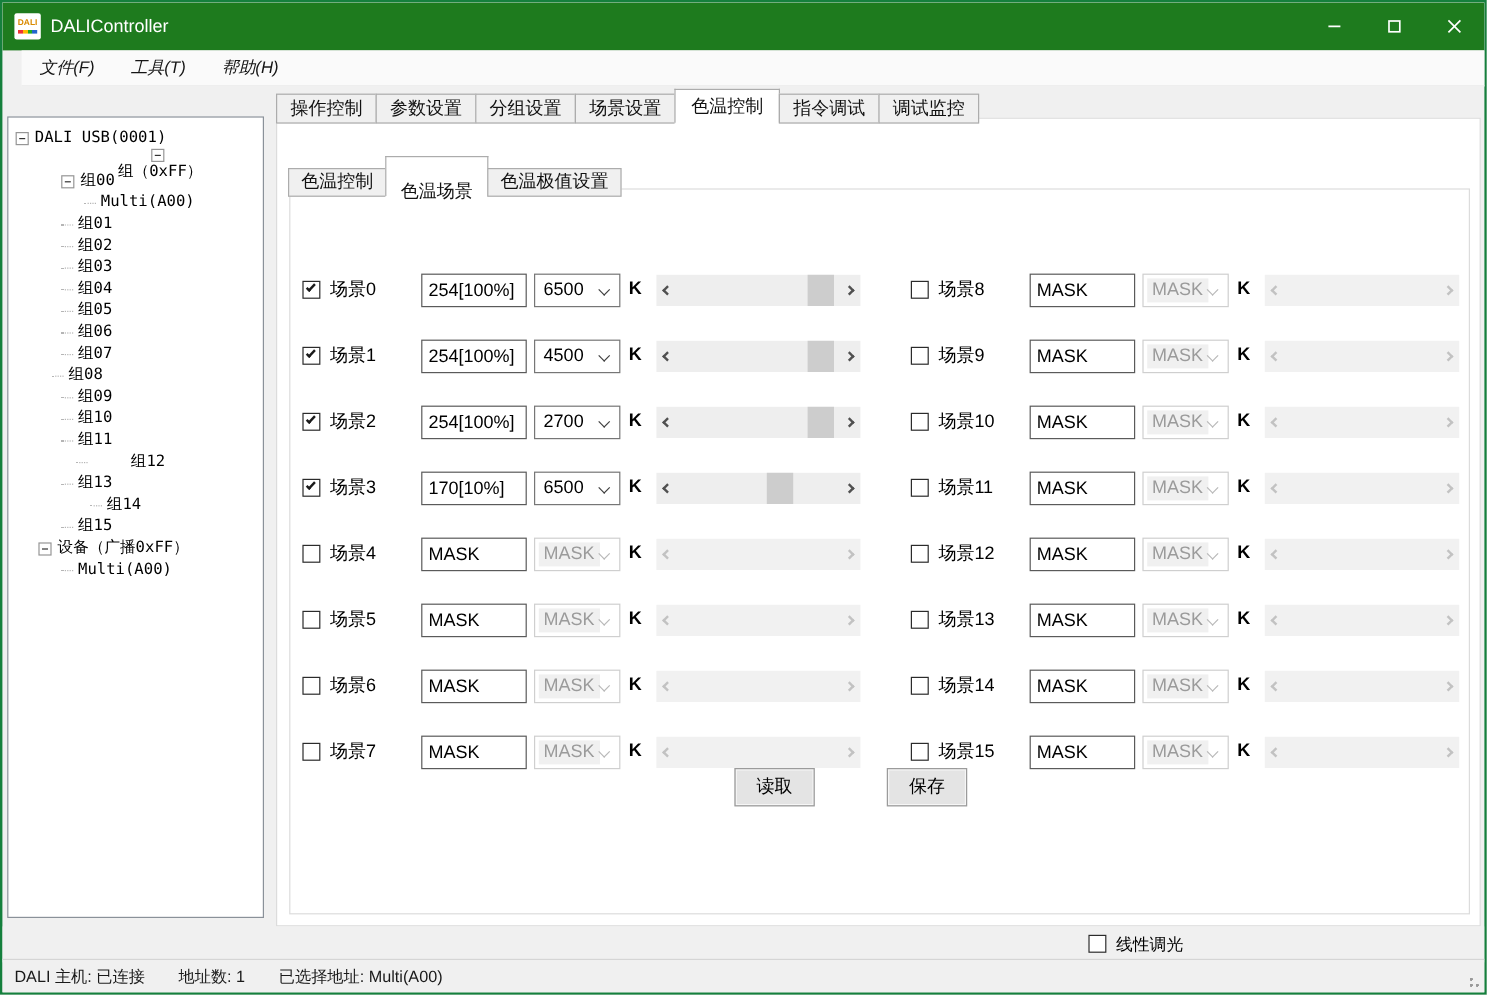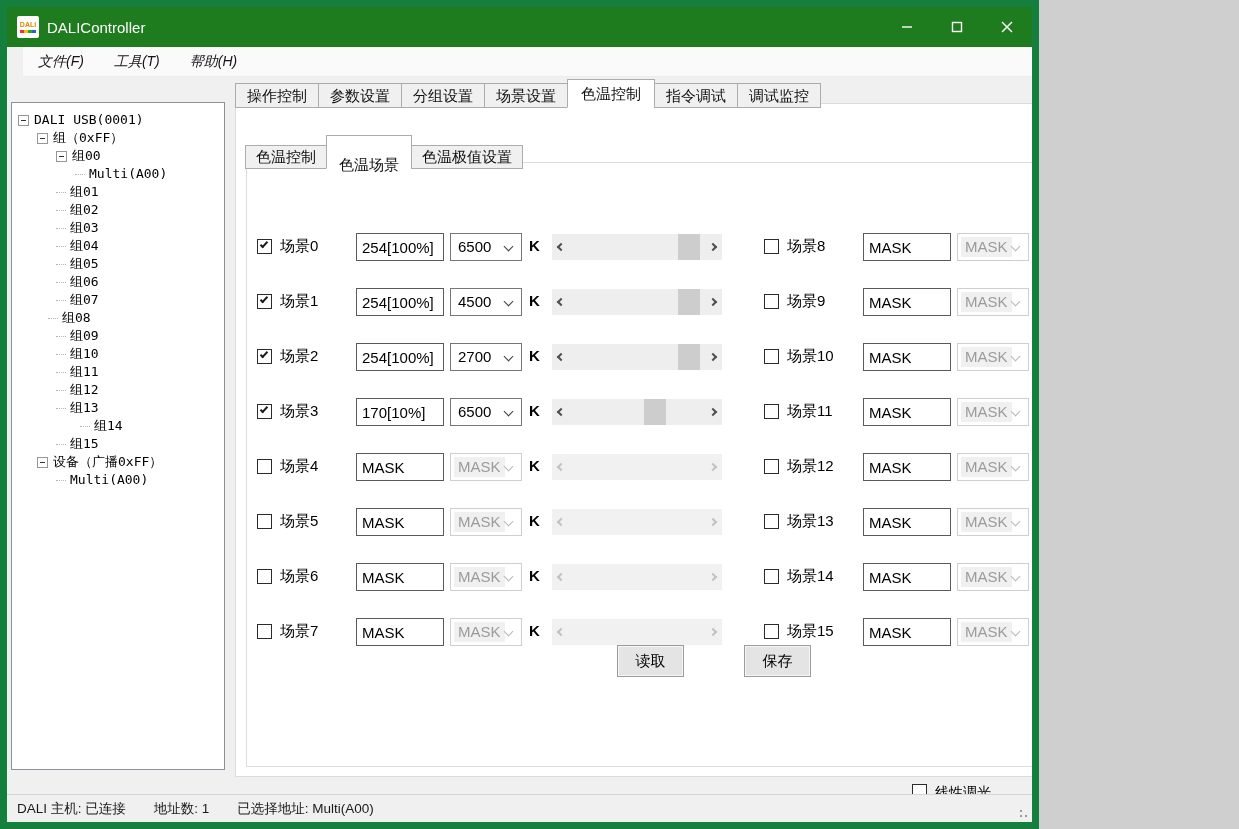--- a/index.html
+++ b/index.html
@@ -1,19 +1,19 @@
 <!DOCTYPE html>
 <html><head>
 <meta charset="utf-8">
 <style>
   * { margin:0; padding:0; box-sizing:border-box; }
   html,body { background:#cfcfcf; }
   body { font-family:"Liberation Sans",sans-serif; }
-  .window{ position:relative; width:1039px; height:829px; background:#f0f0f0;
-           border:7px solid #15803d; overflow:hidden; }
+  .window{ position:relative; width:1239px; height:829px; background:#f0f0f0;
+           border:2px solid #15803d; overflow:hidden; }
 
   
   .titlebar{ position:absolute; left:0; top:0; width:100%; height:40px;
              background:var(--green,#1e7b1e); display:flex; align-items:center; }
   .appicon{ width:22px; height:22px; background:#fff; margin:0 8px 0 10px;
             display:flex; flex-direction:column; align-items:center; justify-content:center; border-radius:2px;}
   .appicon .ictext{ font-size:7px; font-weight:bold; color:#d98a00; letter-spacing:0; line-height:7px;}
   .appicon .icbar{ width:16px; height:3px; margin-top:2px;
             background:linear-gradient(90deg,#e33 0 25%,#fb0 25% 50%,#2a2 50% 75%,#26c 75% 100%); }
   .apptitle{ color:#fff; font-size:15px; }
@@ -155,21 +155,21 @@
 
   <div class="treepanel">
     <div class="tree">
 
         <div class="treeitem box-minus" style="padding-left: 6px;">
           <span class="expander"></span>
           <span class="dash"></span>
           <span class="lbl">DALI USB(0001)</span>
         </div>
 
-        <div class="treeitem box-minus" style="padding-left: 25px;">
+        <div class="treeitem box-minus" style="padding-left: 41px; flex-direction: column;">
           <span class="expander"></span>
           <span class="dash"></span>
           <span class="lbl">组（0xFF）</span>
         </div>
 
         <div class="treeitem box-minus" style="padding-left: 44px;">
           <span class="expander"></span>
           <span class="dash"></span>
           <span class="lbl">组00</span>
         </div>
@@ -239,21 +239,21 @@
           <span class="dash"></span>
           <span class="lbl">组10</span>
         </div>
 
         <div class="treeitem box-leaf" style="padding-left: 44px;">
 
           <span class="dash"></span>
           <span class="lbl">组11</span>
         </div>
 
-        <div class="treeitem box-leaf" style="padding-left: 44px;">
+        <div class="treeitem box-leaf" style="padding-left: 56px; gap: 32px;">
 
           <span class="dash"></span>
           <span class="lbl">组12</span>
         </div>
 
         <div class="treeitem box-leaf" style="padding-left: 44px;">
 
           <span class="dash"></span>
           <span class="lbl">组13</span>
         </div>

